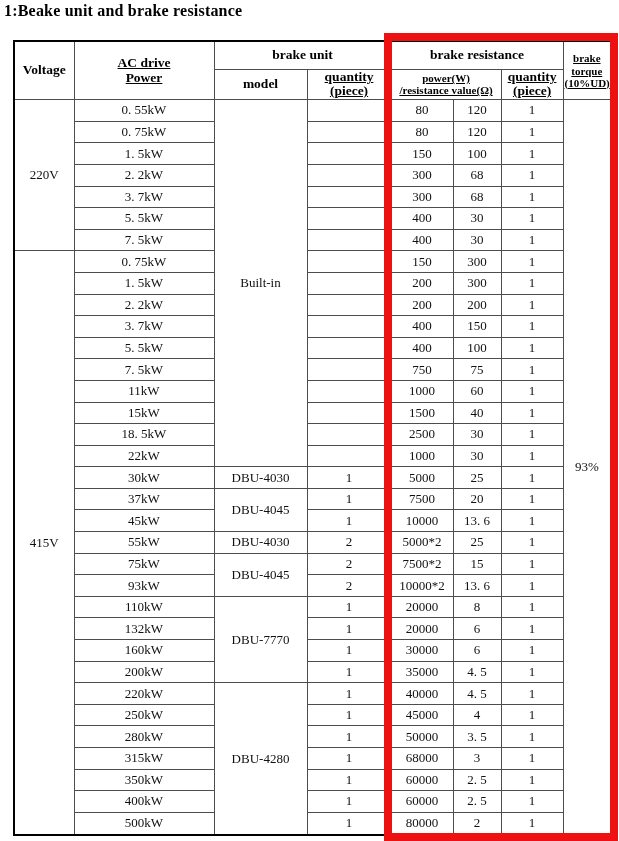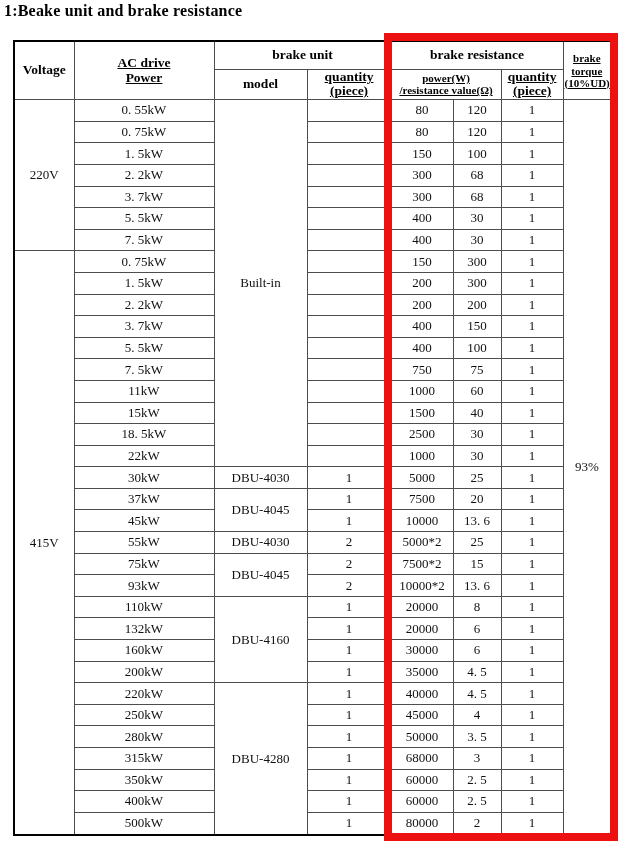--- a/index.html
+++ b/index.html
@@ -263,21 +263,21 @@
       </tr>
       <tr>
         <td>93kW</td>
         <td>2</td>
         <td>10000*2</td>
         <td>13. 6</td>
         <td>1</td>
       </tr>
       <tr>
         <td>110kW</td>
-        <td rowspan="4">DBU-4160</td>
+        <td rowspan="4">DBU-7770</td>
         <td>1</td>
         <td>20000</td>
         <td>8</td>
         <td>1</td>
       </tr>
       <tr>
         <td>132kW</td>
         <td>1</td>
         <td>20000</td>
         <td>6</td>

